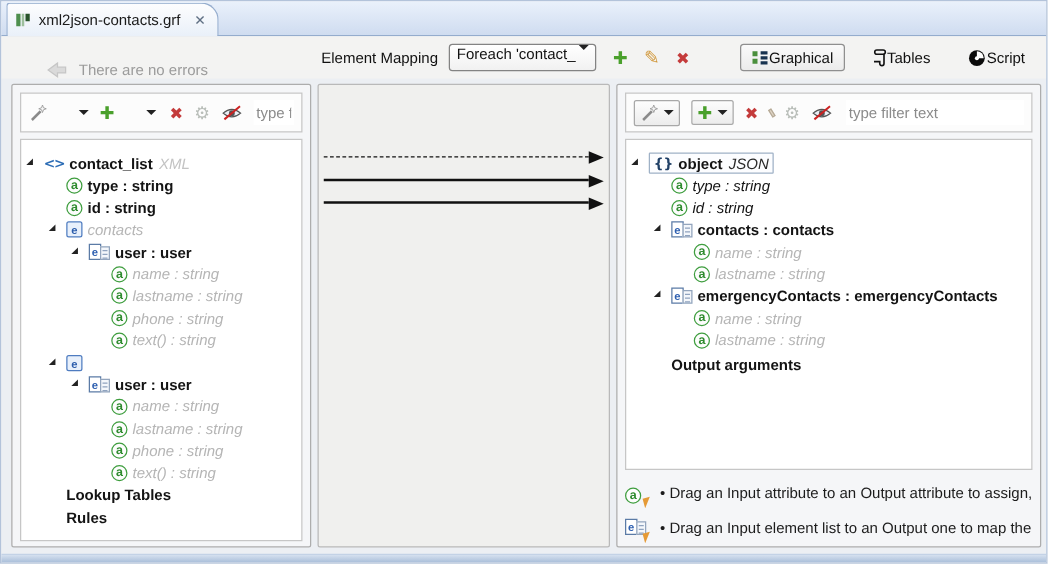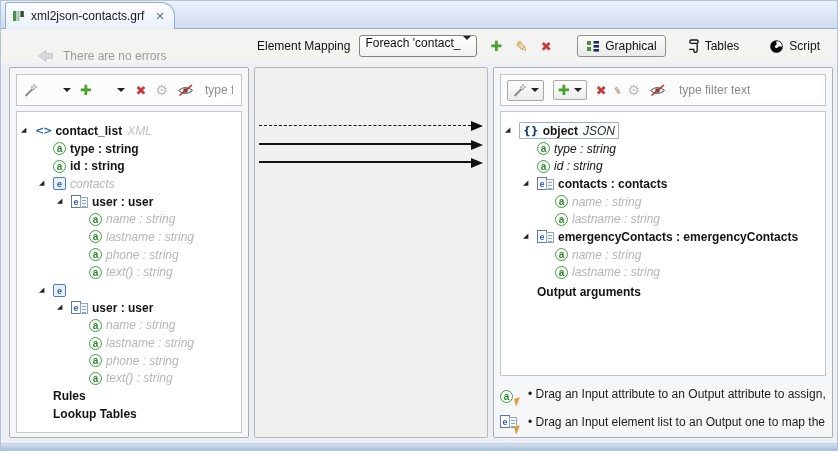--- a/index.html
+++ b/index.html
@@ -17,21 +17,21 @@
   .mapping{position:absolute;left:256px;top:0;height:34px;display:flex;align-items:center;color:#111}
   .maplabel{margin-right:9px}
   .select{display:flex;align-items:flex-start;width:118px;height:22px;padding:0 5px;border:1px solid #838383;border-radius:3px;
           background:linear-gradient(#fff,#f1f1f1);cursor:pointer;white-space:nowrap;overflow:hidden}
   .dcaret{width:0;height:0;border-left:4px solid transparent;border-right:4px solid transparent;border-top:4px solid #222;margin-left:auto}
   .tbtn{margin-left:13px;cursor:pointer;line-height:1}
   .plus{color:#4aa02c;font-size:14px;font-weight:bold}
   .pencil{color:#d29a3f;font-size:15px}
   .redx{color:#c43b3b;font-size:13px;font-weight:bold}
   .views{position:absolute;right:8px;top:0;height:34px;display:flex;align-items:center;gap:12px}
-  .viewbtn{display:flex;align-items:center;gap:5px;padding:3px 8px;color:#111;cursor:pointer;border:1px solid transparent}
+  .viewbtn{display:flex;align-items:center;padding:3px 8px;color:#111;cursor:pointer;border:1px solid transparent}
   .viewbtn.active{border:1px solid #8f8f8f;border-radius:3px;background:linear-gradient(#fafafa,#ebebeb)}
   
   .main{position:relative;height:381px;background:#eceff3}
   .panel{position:absolute;top:4px;height:371px;border:1px solid #adadad;border-radius:2px;background:#f5f6f8;padding:6px}
   .panel.left{left:8px;width:240px}
   .panel.right{left:492px;width:340px}
   .mid{position:absolute;top:4px;left:253px;width:234px;height:371px;border:1px solid #b9b9b9;border-radius:2px;background:#f0f0ee}
   .ptoolbar{display:flex;align-items:center;gap:9px;height:32px;padding:0 6px;border:1px solid #c6c6c6;background:#fcfcfc}
   .combo{display:flex;align-items:center;gap:4px;border:1px solid #a8a8a8;border-radius:2px;background:linear-gradient(#fdfdfd,#ececec);padding:2px 4px}
   .gear{color:#b9beb9;font-size:14px}
@@ -261,26 +261,26 @@
             <span class="lbl lbl-dim">phone : string</span>
           </div>
           <div class="trow" style="padding-left: 58px;">
             <span class="tri"></span>
             <span class="ic ic-attr">a</span>
             <span class="lbl lbl-dim">text() : string</span>
           </div>
           <div class="trow" style="padding-left: 4px;">
             <span class="tri"></span>
             <span class="ic ic-spacer"></span>
+            <span class="lbl lbl-bold">Lookup Tables</span>
+          </div>
+          <div class="trow" style="padding-left: 4px;">
+            <span class="tri"></span>
+            <span class="ic ic-spacer"></span>
             <span class="lbl lbl-bold">Rules</span>
-          </div>
-          <div class="trow" style="padding-left: 4px;">
-            <span class="tri"></span>
-            <span class="ic ic-spacer"></span>
-            <span class="lbl lbl-bold">Lookup Tables</span>
           </div>
         </div>
     </div>
 
     <div class="mid" id="arrows">
         <div class="marrow dashed pos0"></div>
         <div class="marrow solid pos1"></div>
         <div class="marrow solid pos2"></div>
       </div>
 

